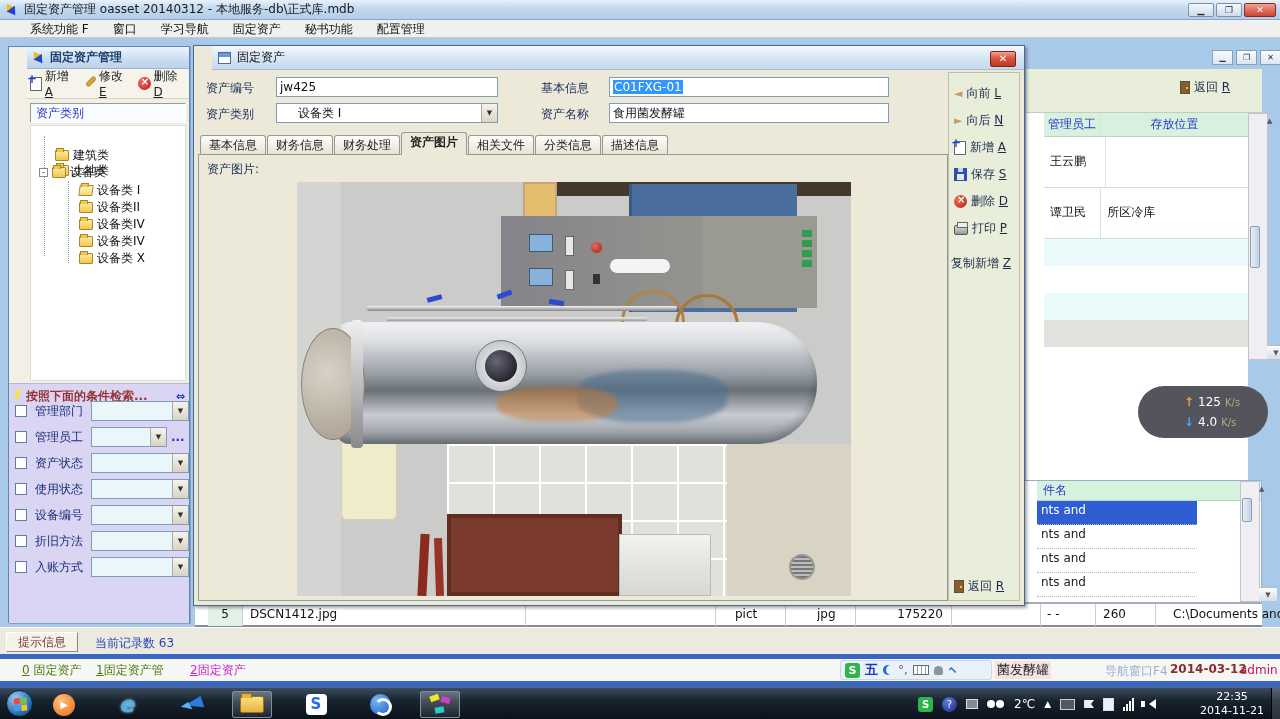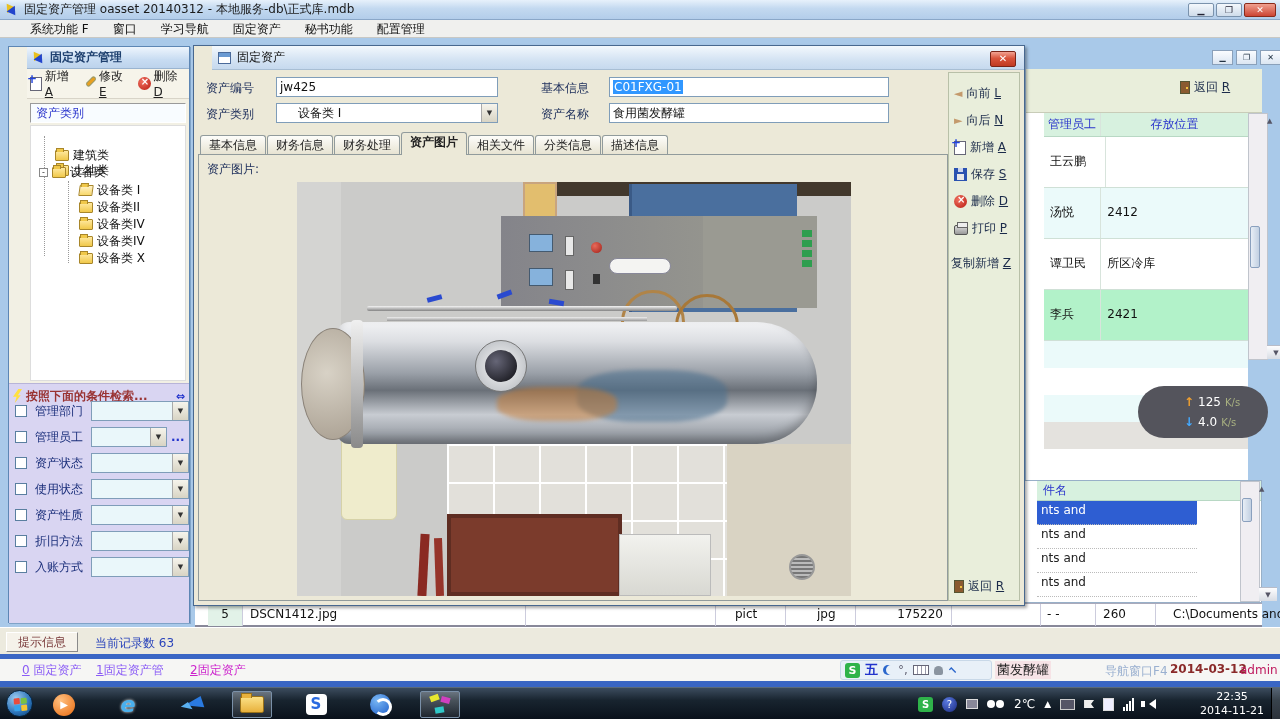--- a/index.html
+++ b/index.html
@@ -142,21 +142,21 @@
   .ball .pct { font-size:26px; line-height:66px; }
   .ball .pc2 { font-size:11px; }
 
   
   .statusrow { left:0; top:627px; width:1280px; height:27px; background:#eceade; border-top:1px solid #fff; }
   .stab { position:absolute; left:6px; top:4px; width:72px; height:20px; background:#f5f2ea;
     border:1px solid; border-color:#fff #8a8a8a #8a8a8a #fff; text-align:center; line-height:18px; color:#7a3b3b; }
   .sinfo { position:absolute; left:95px; top:7px; color:#2a44bb; }
   .bluebar { left:0; top:654px; width:1280px; height:5px; background:#3a66c4; }
   .winbar { left:0; top:659px; width:1280px; height:22px; background:#f6f6f4; }
-  .wbitem { position:absolute; top:3px; color:#8b5cf6; }
+  .wbitem { position:absolute; top:3px; color:#4d7c0f; }
   .wbitem.active { color:#cc22cc; }
   .bluebar2 { left:0; top:681px; width:1280px; height:6px; background:#3a66c4; }
   .imebar { position:absolute; left:840px; top:1px; width:152px; height:20px; background:#e8f0f8; border:1px solid #c8d8e8; border-radius:3px;
     display:flex; align-items:center; gap:5px; padding:0 4px; }
   .sgS { width:15px; height:15px; background:#2fb34a; border-radius:3px; color:#fff; font-weight:bold; font-size:11px; line-height:15px; text-align:center; }
   .wb5 { color:#2233cc; font-weight:bold; font-size:13px; }
   .moon { width:10px; height:10px; border-radius:50%; box-shadow:3px 0 0 0 #2a66cc inset; }
   .kbd { width:16px; height:10px; border:1px solid #667; background:repeating-linear-gradient(90deg,#fff 0 3px,#99a 3px 4px); }
   .person { width:9px; height:9px; border-radius:50% 50% 2px 2px; background:#8a94a0; }
   .wrench { color:#2a66cc; font-weight:bold; font-size:11px; transform:rotate(45deg); }
@@ -241,31 +241,23 @@
   </div>
 
   <div class="abs btable">
     <div class="bth">
       <div class="c1">管理员工</div>
       <div class="c2">存放位置</div>
     </div>
     <div class="btr" style="background:#fff;">
       <div class="c1">王云鹏</div>
     </div>
-    <div class="btr" style="background:#ebfafa;">
-      <div class="c1">汤悦</div>
-        <div class="c2">2412</div>
-    </div>
     <div class="btr" style="background:#fff;">
       <div class="c1">谭卫民</div>
         <div class="c2">所区冷库</div>
-    </div>
-    <div class="btr" style="background:#b2f2c9;">
-      <div class="c1">李兵</div>
-        <div class="c2">2421</div>
     </div>
     <div class="band" style="background:#ebfafa;"></div>
     <div class="band" style="background:#fff;"></div>
     <div class="band" style="background:#ebfafa;"></div>
     <div class="band" style="background:#e4e2de;"></div>
     <div class="band" style="background:#fff;"></div>
   </div>
 
   <div class="abs scroll" style="left:1248px; top:113px; width:14px; height:247px;">
     <div class="sarrow">▲</div>
@@ -402,21 +394,21 @@
       <div class="frow" style="top:94px;">
         <span class="chk"></span>
         <span class="lbl">使用状态</span>
         <div class="combo" style="width:98px;">
             <span class="cv"></span>
             <span class="cb">▼</span>
           </div>
       </div>
       <div class="frow" style="top:120px;">
         <span class="chk"></span>
-        <span class="lbl">资产性质</span>
+        <span class="lbl">设备编号</span>
         <div class="combo" style="width:98px;">
             <span class="cv"></span>
             <span class="cb">▼</span>
           </div>
       </div>
       <div class="frow" style="top:146px;">
         <span class="chk"></span>
         <span class="lbl">折旧方法</span>
         <div class="combo" style="width:98px;">
             <span class="cv"></span>

